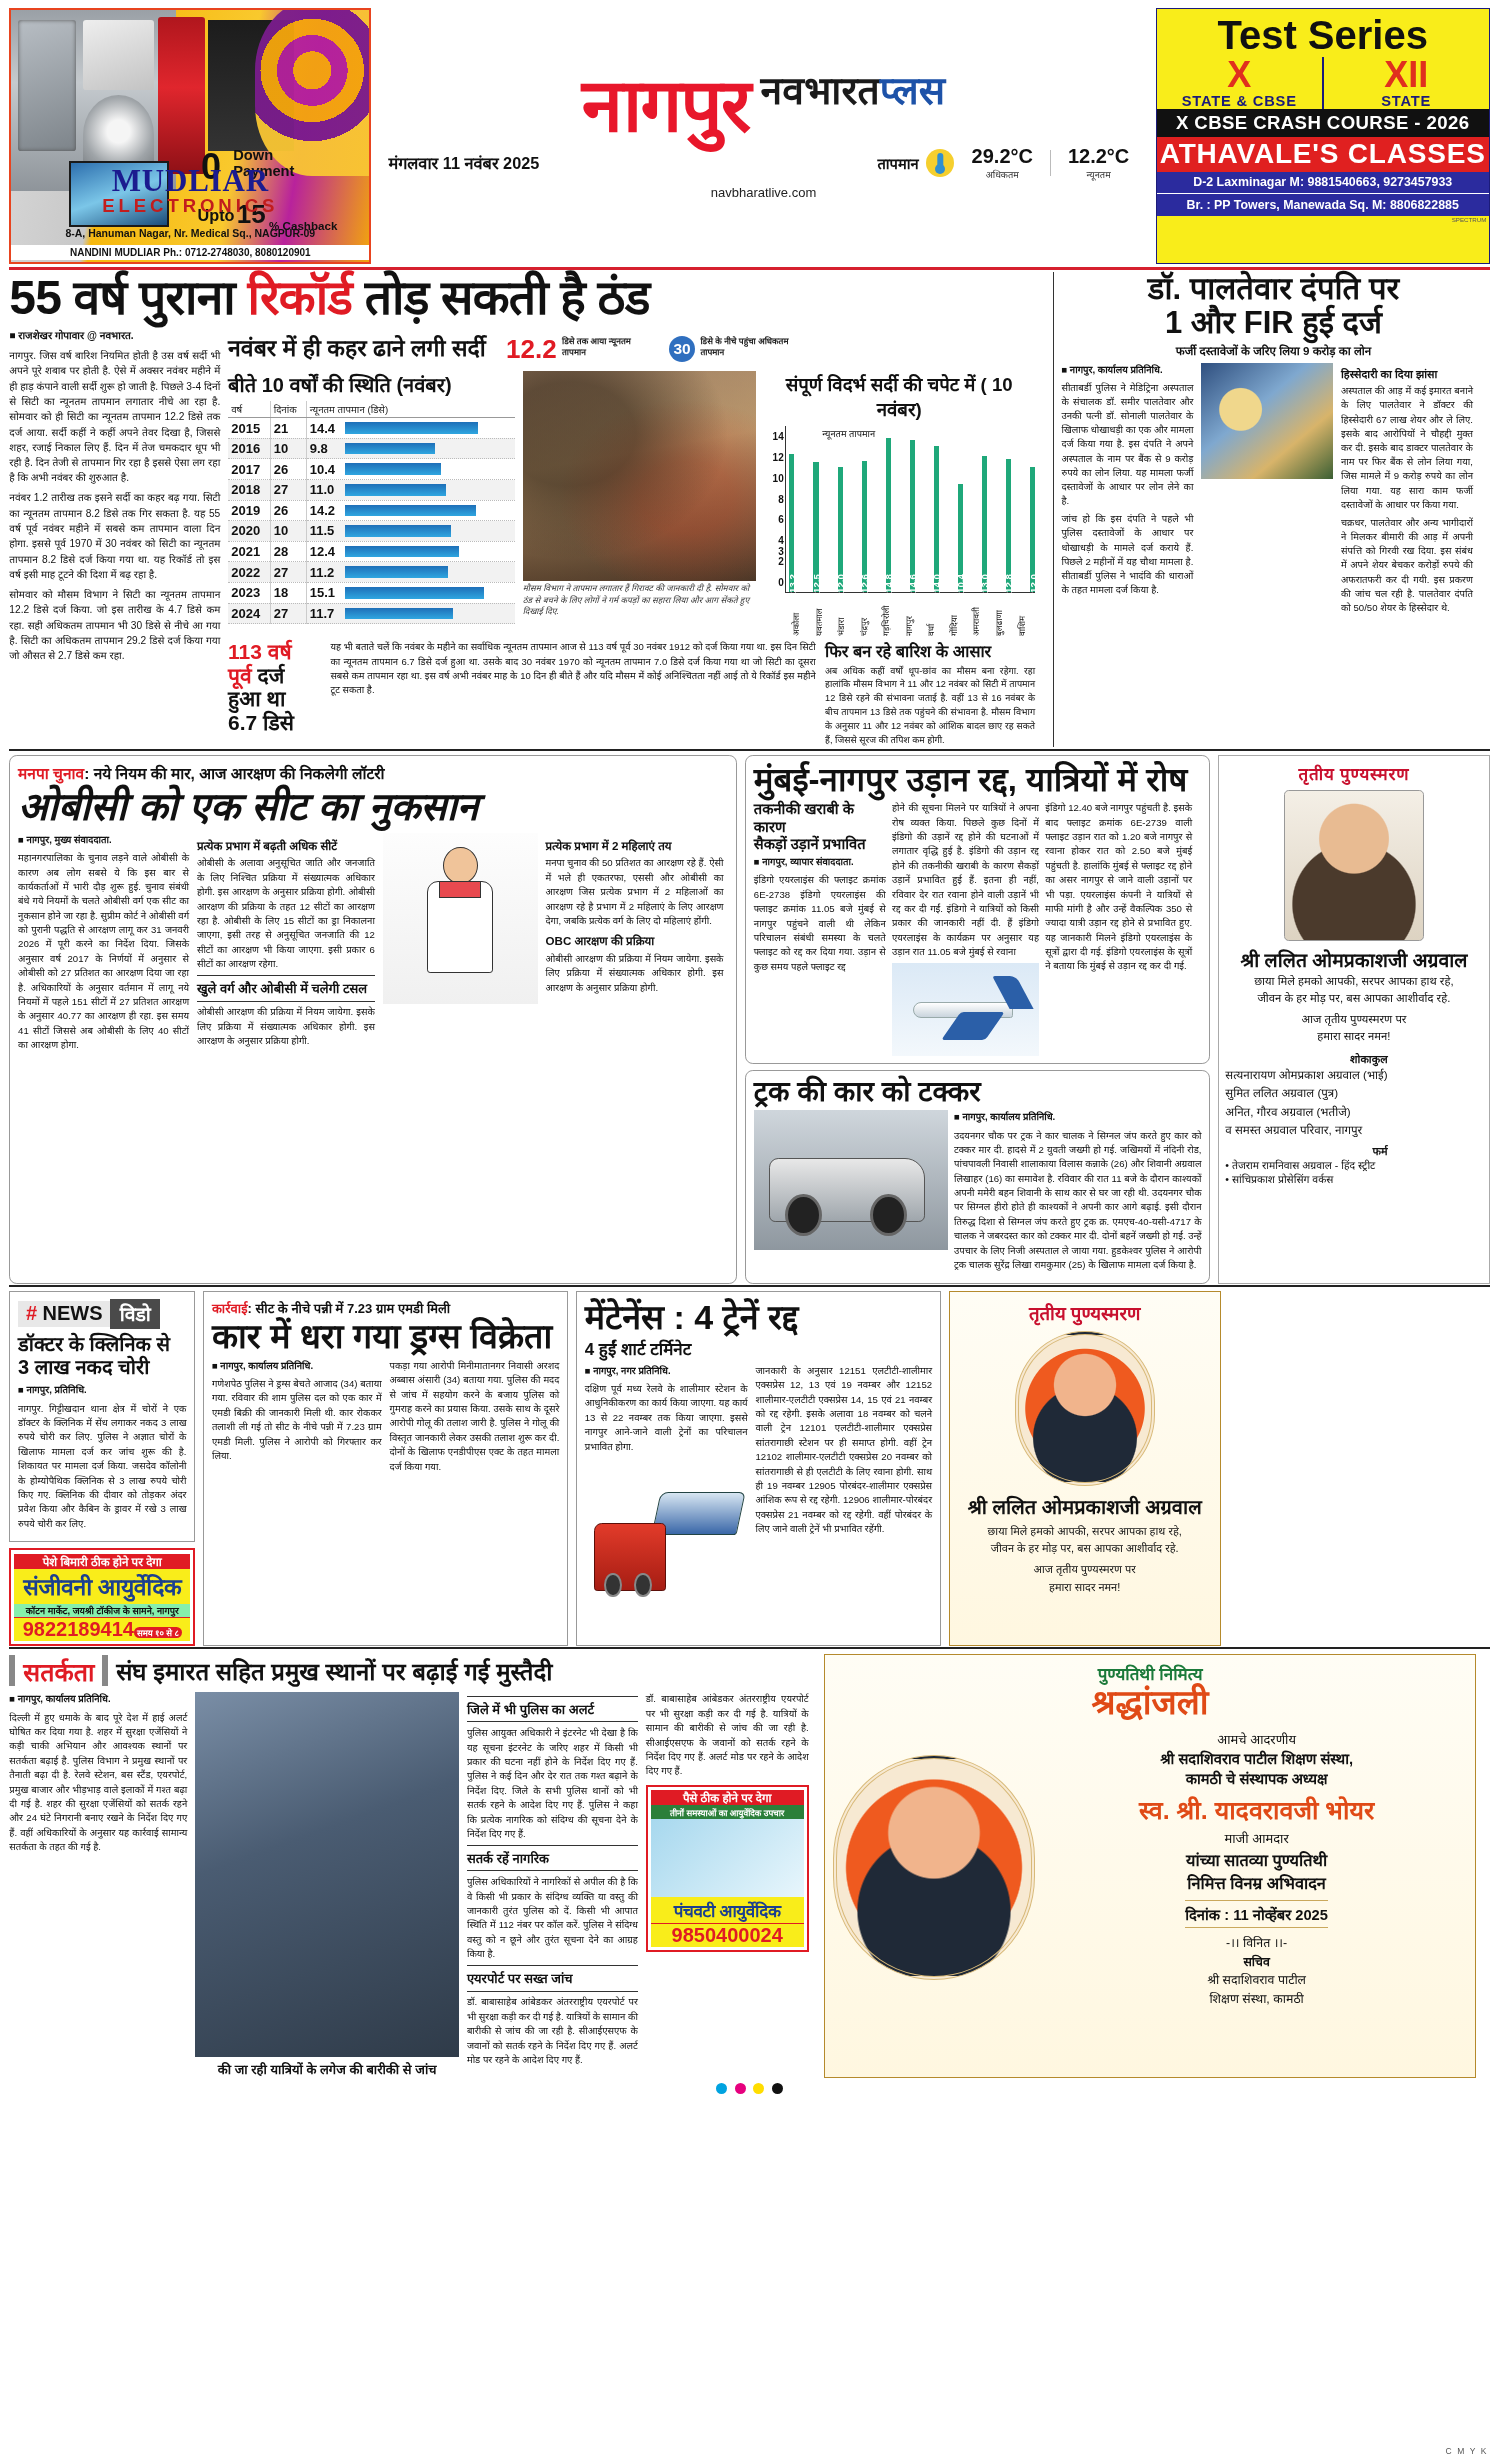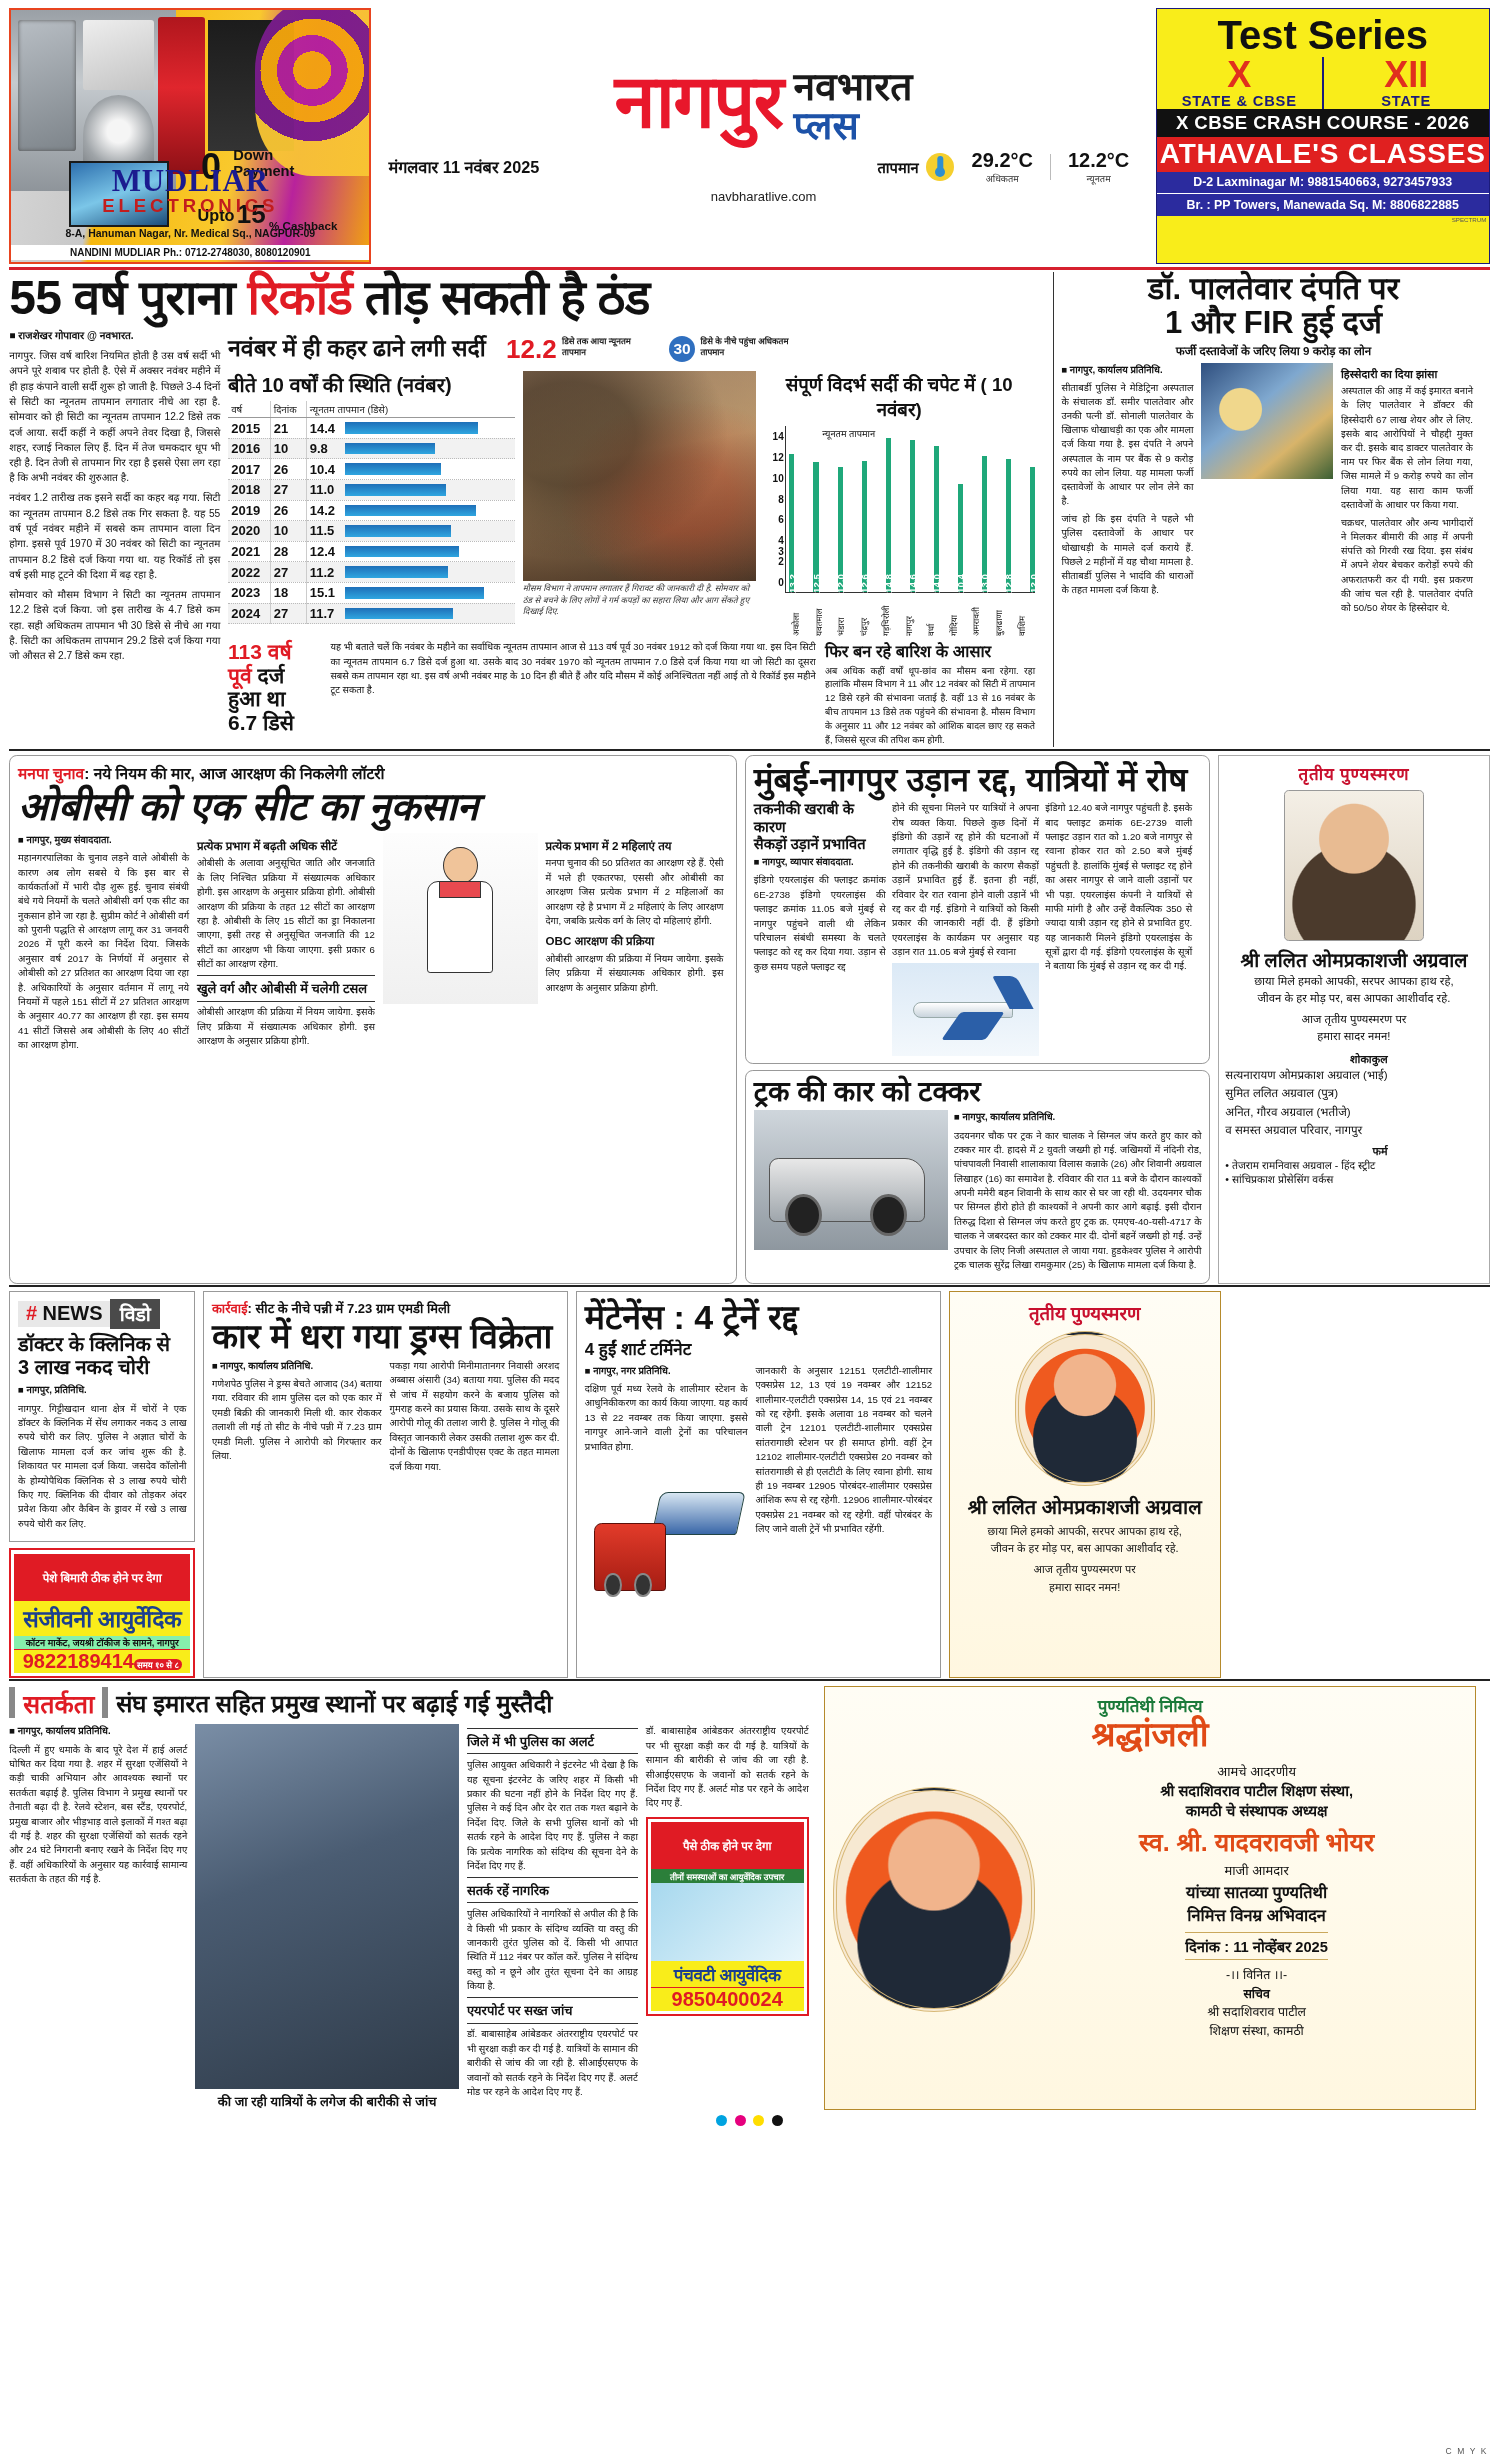--- a/index.html
+++ b/index.html
@@ -45,21 +45,21 @@
   .mud-cash { position:absolute; left:72%; top:83%; color:#111; font-weight:bold; font-size:11.6px;}
   .mud-brandwrap { position:absolute; left:0; bottom:45px; width:100%; text-align:center; }
   .mud-brand { font-size:31px; font-weight:bold; color:#1b1b8f; letter-spacing:0.8px; line-height:1; font-family:"Liberation Serif",serif;}
   .mud-brand2 { font-size:18.6px; font-weight:bold; color:#c21d1d; letter-spacing:3.9px; line-height:1.1;}
   .mud-addr { position:absolute; left:0; bottom:23px; width:100%; text-align:center; font-size:10.5px; font-weight:bold; color:#111;}
   .mud-phone { position:absolute; left:0; bottom:1.6px; width:100%; text-align:center; font-size:10px; font-weight:bold; color:#111; background:#fff; padding:2.3px 0;}
 
   .masthead-center { flex:1; display:flex; flex-direction:column; align-items:center; justify-content:center; position:relative; }
   .logo-row { display:flex; align-items:flex-start; gap:11px; }
   .logo-nagpur { font-family:"Liberation Sans", sans-serif; font-size:74px; font-weight:bold; color:#e8172b; line-height:.95; letter-spacing:-1.6px;}
-  .logo-nav { display:flex; flex-direction:column; align-items:flex-start; }
+  .logo-nav { display:flex; flex-direction:row; align-items:flex-start; }
   .logo-nav1 { font-size:39px; font-weight:bold; color:#1a1a1a; line-height:1; }
   .logo-nav2 { font-size:39px; font-weight:bold; color:#1d52a8; line-height:1; }
   .masthead-info { display:flex; width:100%; align-items:center; justify-content:space-between; padding:0 9.3px; margin-top:3.1px;}
   .mh-date { font-size:16.3px; font-weight:bold; color:#111; }
   .mh-temp { display:flex; align-items:center; gap:7.8px; }
   .temp-icon { width:28px; height:28px; border-radius:50%; background:#f5cf2e; position:relative; }
   .temp-icon:after{content:""; position:absolute; left:50%; top:3.9px; transform:translateX(-50%); width:5.4px; height:15.5px; background:#2f8fd0; border-radius:3.1px;}
   .temp-icon:before{content:""; position:absolute; left:50%; bottom:3.1px; transform:translateX(-50%); width:10px; height:10px; background:#2f8fd0; border-radius:50%;}
   .temp-block { text-align:center; padding:0 9.3px; }
   .temp-val { font-size:20px; font-weight:bold; color:#111; }
@@ -178,21 +178,21 @@
   .car-w1,.car-w2 { position:absolute; bottom:10%; width:19%; height:30%; border-radius:50%; background:#222; border:3.1px solid #666;}
   .car-w1 { left:16%;} .car-w2 { left:60%;}
 
   .train-img { height:155px; position:relative; background:#fff;}
   .tr-loco { position:absolute; left:6%; top:42%; width:44%; height:44%; border-radius:7.8px 4.7px 3.1px 3.1px; background:linear-gradient(180deg,#e23b2a,#a61d13); border:1.6px solid #5c0f09;}
   .tr-car { position:absolute; left:44%; top:22%; width:52%; height:28%; border-radius:7.8px 6.2px 3.1px 3.1px; background:linear-gradient(180deg,#d7e6f2,#3a67a8); border:1.6px solid #244; transform:skewX(-12deg);}
   .tr-wheel { position:absolute; bottom:10%; width:11%; height:16%; border-radius:50%; background:#333; border:2.3px solid #888;}
 
   
   .ad-ayur { border:2.3px solid #e01b24; background:#fff; text-align:center; padding:3.1px; }
-  .ad-ayur .hdr { background:#e01b24; color:#fff; font-size:11.6px; font-weight:bold; padding:16px;}
+  .ad-ayur .hdr { background:#e01b24; color:#fff; font-size:11.6px; font-weight:bold; padding:0;}
   .ad-ayur .bnd { font-size:23px; font-weight:bold; color:#1b3f8f; background:#f9ed1a; padding:1.6px 0; letter-spacing:-0.4px;}
   .ad-ayur .addr { font-size:9.3px; font-weight:bold; color:#111; background:#86efac; }
   .ad-ayur .ph { font-size:20px; font-weight:bold; color:#e01b24; background:#f9ed1a; border-top:1.6px solid #e01b24;}
   .ad-ayur .ph small { font-size:8.5px; color:#111; background:#e01b24; color:#fff; padding:0.8px 3.1px; border-radius:6.2px;}
 
   
   .obit { border:1.6px solid #b58a2c; background:linear-gradient(180deg,#fffdf5,#fff7e0); padding:7.8px; text-align:center; position:relative;}
   .obit-top { font-size:17px; font-weight:bold; color:#1b7a3a;}
   .obit-shrad { font-size:34px; font-weight:bold; color:#e04a16; font-family:"Liberation Serif",serif; line-height:1.05;}
   .obit-port { width:140px; height:155px; margin:6.2px auto; border-radius:50%/46%; background:

